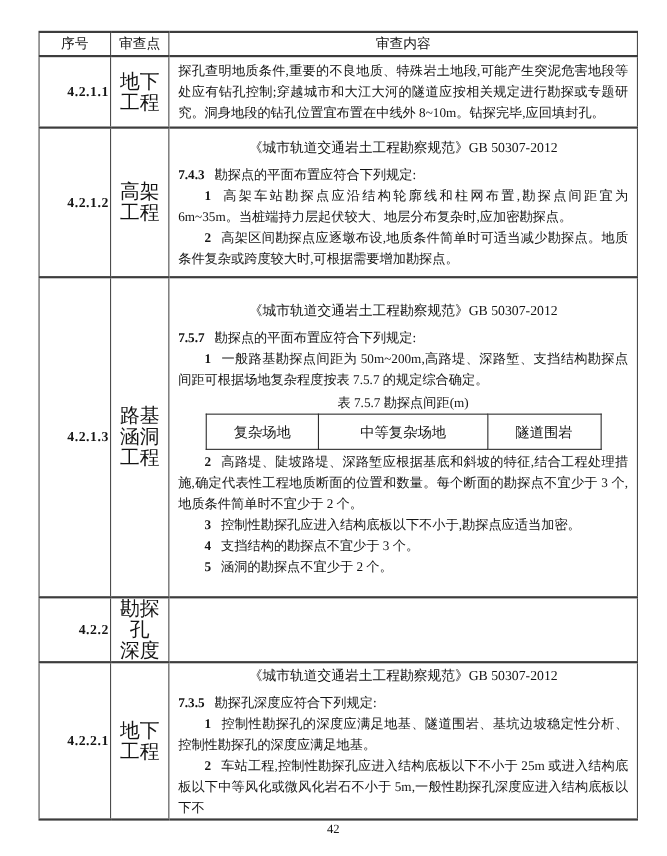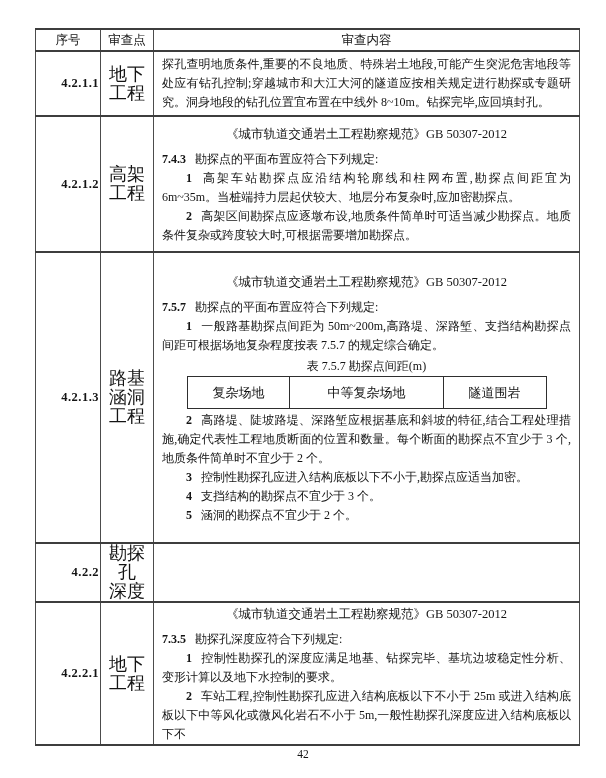--- a/index.html
+++ b/index.html
@@ -175,21 +175,21 @@
 深度</td>
       <td class="ct"></td>
     </tr>
 
     <tr class="r4">
       <td class="seq">4.2.2.1</td>
       <td class="pt">地下工程</td>
       <td class="ct">
         <div class="title">《城市轨道交通岩土工程勘察规范》GB 50307-2012</div>
         <p class="clause"><b>7.3.5</b><span>勘探孔深度应符合下列规定:</span></p>
-        <p class="item"><b>1</b><span>控制性勘探孔的深度应满足地基、钻探完毕、基坑边坡稳定性分析、变形计算以及地下水控制的要求。</span></p>
+        <p class="item"><b>1</b><span>控制性勘探孔的深度应满足地基、隧道围岩、基坑边坡稳定性分析、控制性勘探孔的深度应满足地基。</span></p>
         <p class="item"><b>2</b><span>车站工程,控制性勘探孔应进入结构底板以下不小于 25m 或进入结构底板以下中等风化或微风化岩石不小于 5m,一般性勘探孔深度应进入结构底板以下不</span></p>
       </td>
     </tr>
   </tbody>
     </table>
 
   <div class="page-num">42</div>
 </div>
 
 </body></html>

